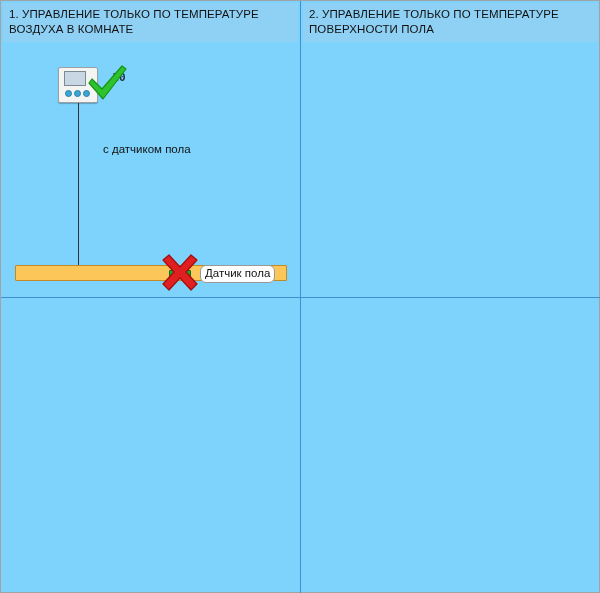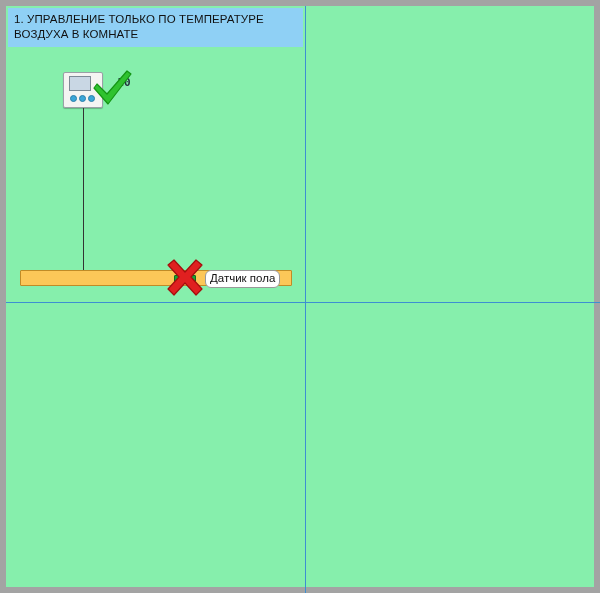--- a/index.html
+++ b/index.html
@@ -11,22 +11,22 @@
     height: 593px;
     background: #ffffff;
     font-family: "Liberation Sans", sans-serif;
     overflow: hidden;
   }
   .board {
     position: relative;
     width: 600px;
     height: 593px;
     box-sizing: border-box;
-    border: 6px solid #a3a3a3;
-    background: #86efac;
+    border: 1px solid #a3a3a3;
+    background: #7dd3fc;
   }
   .vdiv {
     position: absolute;
     left: 299px;
     top: 0;
     width: 1px;
     height: 593px;
     background: #3d8fd1;
   }
   .hdiv {
@@ -195,34 +195,39 @@
 
     <div class="mark" style="left:84px; top:63px;">
       <svg width="44" height="40" viewBox="0 0 44 40">
         <path d="M4 19 L7 15 L17 25 L37 2 L41 5 L18 35 Z" fill="#2fc22f" stroke="#149614" stroke-width="1.2" stroke-linejoin="round"></path>
       </svg>
     </div>
 
     <div class="wire" style="left:77px; top:102px; height:172px;"></div>
 
     <div class="text-block" style="left:93px; top:140px;">
+      <div class="l3">с датчиком пола</div>
     </div>
 
     <div class="floor" style="left:14px; top:264px; width:272px;"></div>
     <div class="sensor" style="left:168px; top:269px;"></div>
 
     <div class="mark" style="left:157px; top:252px;">
       <svg width="44" height="40" viewBox="0 0 44 40">
         <path d="M5 7 L11 2 L22 14 L33 2 L39 7 L28 19 L39 31 L33 37 L22 25 L11 37 L5 31 L16 19 Z" fill="#e02020" stroke="#a30d0d" stroke-width="1.2" stroke-linejoin="round"></path>
       </svg>
     </div>
 
     <div class="labelbox" style="left:199px; top:264px;border-radius:6px;">Датчик пола</div>
   </div>
 
+  <div class="quad q2">
+    <div class="hdr">2. УПРАВЛЕНИЕ ТОЛЬКО ПО ТЕМПЕРАТУРЕ ПОВЕРХНОСТИ ПОЛА</div>
+
+  </div>
 
   <div class="quad q3">
     
 
     
 
     
 
     
 

